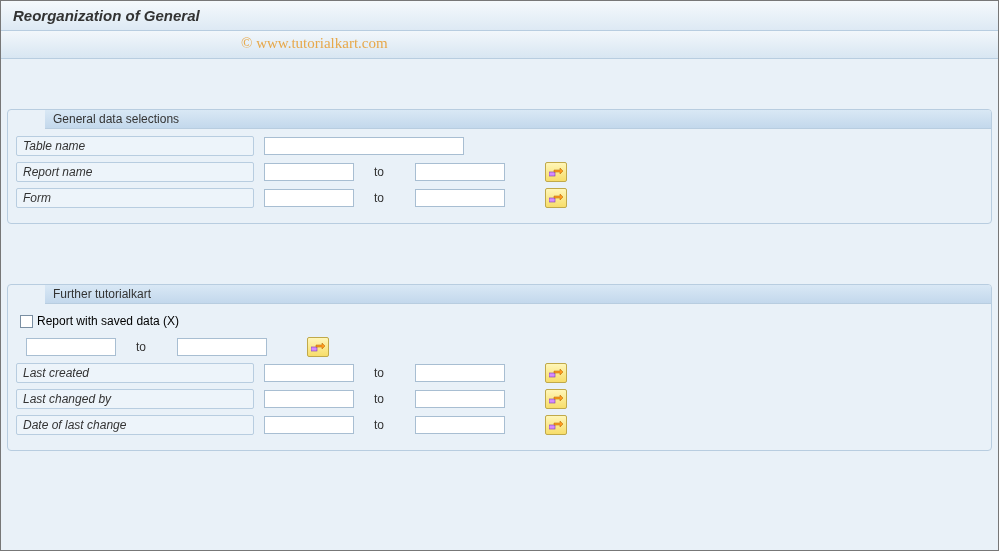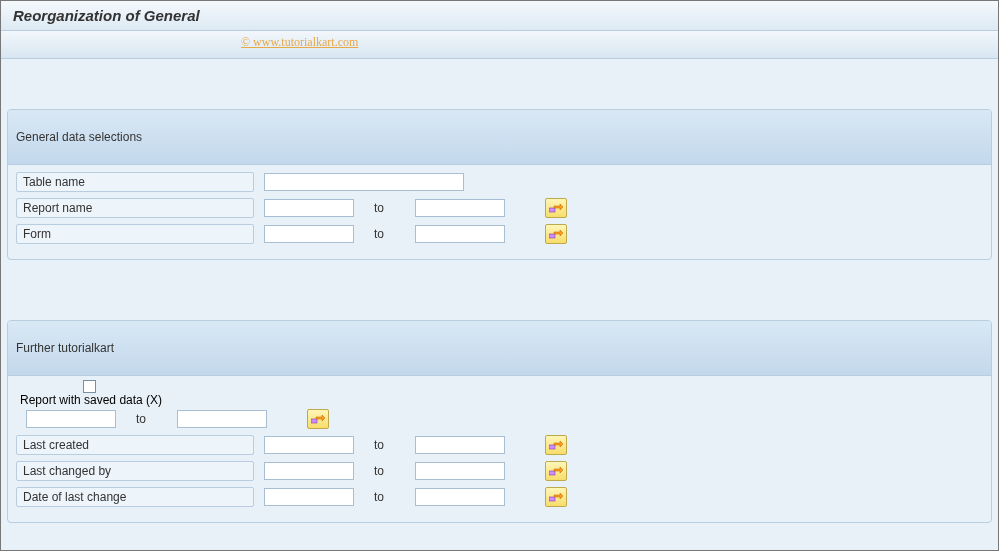--- a/index.html
+++ b/index.html
@@ -25,54 +25,55 @@
       background: linear-gradient(to bottom, #f2f7fb 0%, #d8e6f2 100%);
       height: 28px;
       border-bottom: 1px solid #b8cde0;
       position: relative;
     }
     .watermark {
       position: absolute;
       left: 240px;
       top: 4px;
       color: #e7a84a;
-      font-size: 12px;
+      font-size: 15px;
       font-family: "Georgia", serif;
-      text-decoration: underline;
     }
     .content {
       padding: 50px 6px 0 6px;
     }
     .group-box {
       border: 1px solid #b8cde0;
       border-radius: 4px;
       margin-bottom: 60px;
       background: #e9f1f8;
       overflow: hidden;
     }
     .group-header {
       background: linear-gradient(to bottom, #d9e8f5 0%, #c3d8ec 100%);
       border-bottom: 1px solid #b8cde0;
-      padding: 20px 8px;
+      padding: 2px 8px;
       font-size: 12px;
       color: #333;
+      margin-left: 37px;
     }
     .group-body {
       padding: 6px 8px 10px 8px;
     }
     .row {
       display: flex;
       align-items: center;
       margin-bottom: 4px;
       height: 22px;
     }
     .label {
       width: 238px;
       padding-left: 4px;
       color: #333;
+      font-style: italic;
     }
     .label.boxed {
       border: 1px solid #b8cde0;
       background: #edf4fa;
       border-radius: 2px;
       padding: 2px 6px;
       height: 20px;
       display: flex;
       align-items: center;
     }
@@ -102,21 +103,20 @@
       align-items: center;
       justify-content: center;
       cursor: pointer;
       position: relative;
     }
     .ms-btn svg { width: 14px; height: 12px; }
     .cb-wrap {
       display: flex;
       align-items: center;
       padding-left: 4px;
-      flex-direction: column;
     }
     .cb {
       width: 13px;
       height: 13px;
       border: 1px solid #7a8fa3;
       background: #fff;
       margin-right: 4px;
     }
   </style>
 </head>

